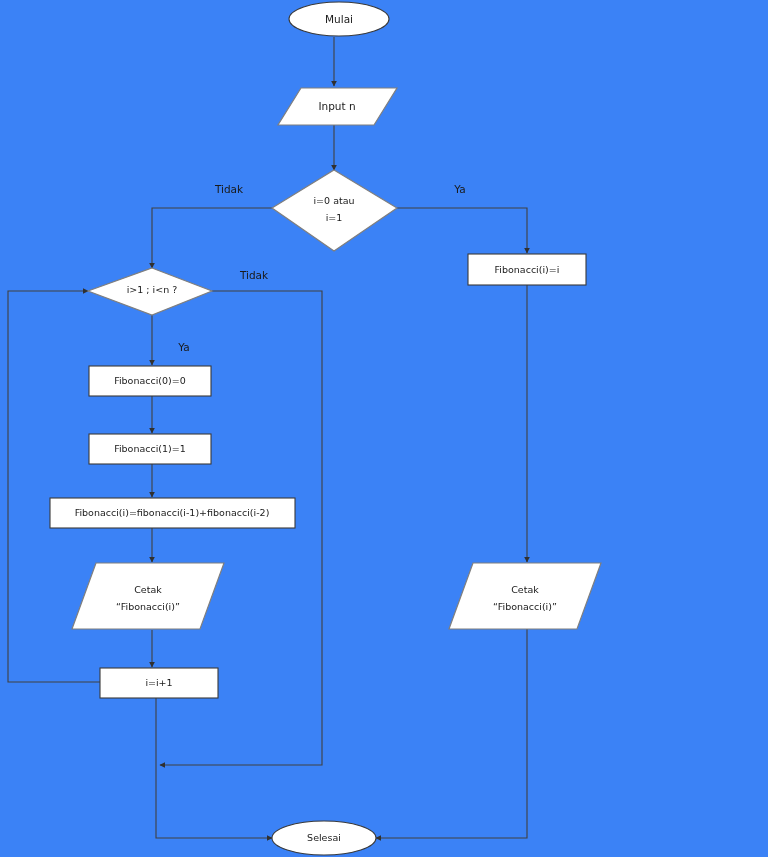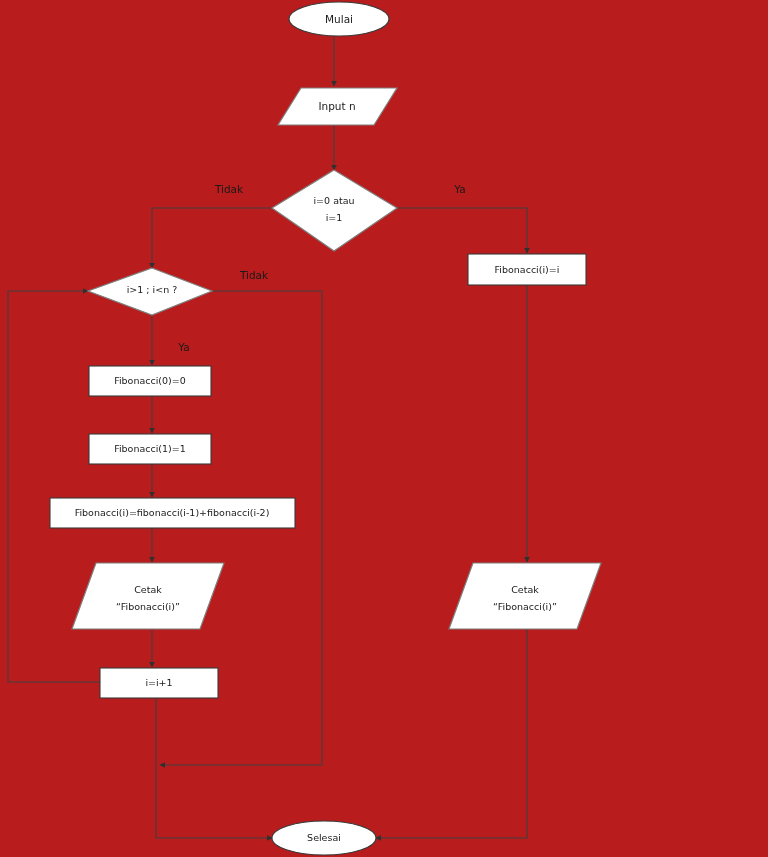--- a/index.html
+++ b/index.html
@@ -7,21 +7,21 @@
     padding: 0;
     background: #ffffff;
   }
   body {
     font-family: "DejaVu Sans", sans-serif;
   }
   #flowchart-root {
     position: relative;
     width: 768px;
     height: 857px;
-    background: #b91c1c;
+    background: #3b82f6;
     overflow: hidden;
   }
   svg#flow-svg {
     position: absolute;
     top: 0;
     left: 0;
     width: 768px;
     height: 857px;
     display: block;
   }

